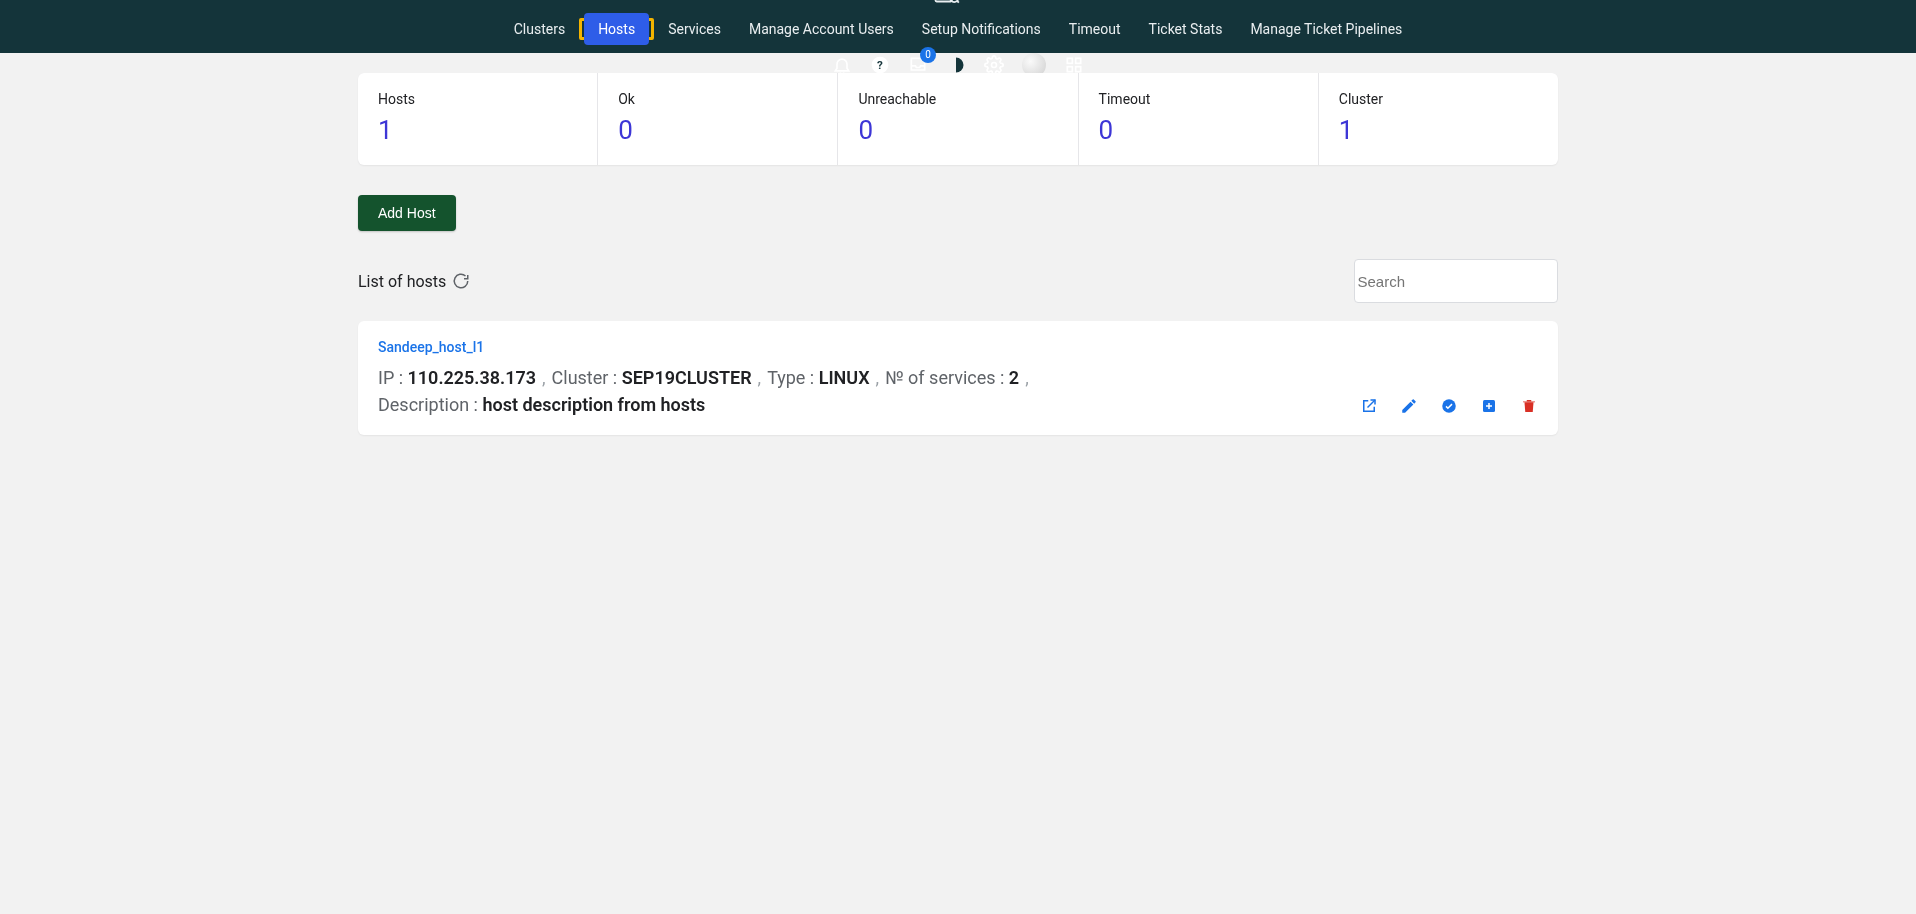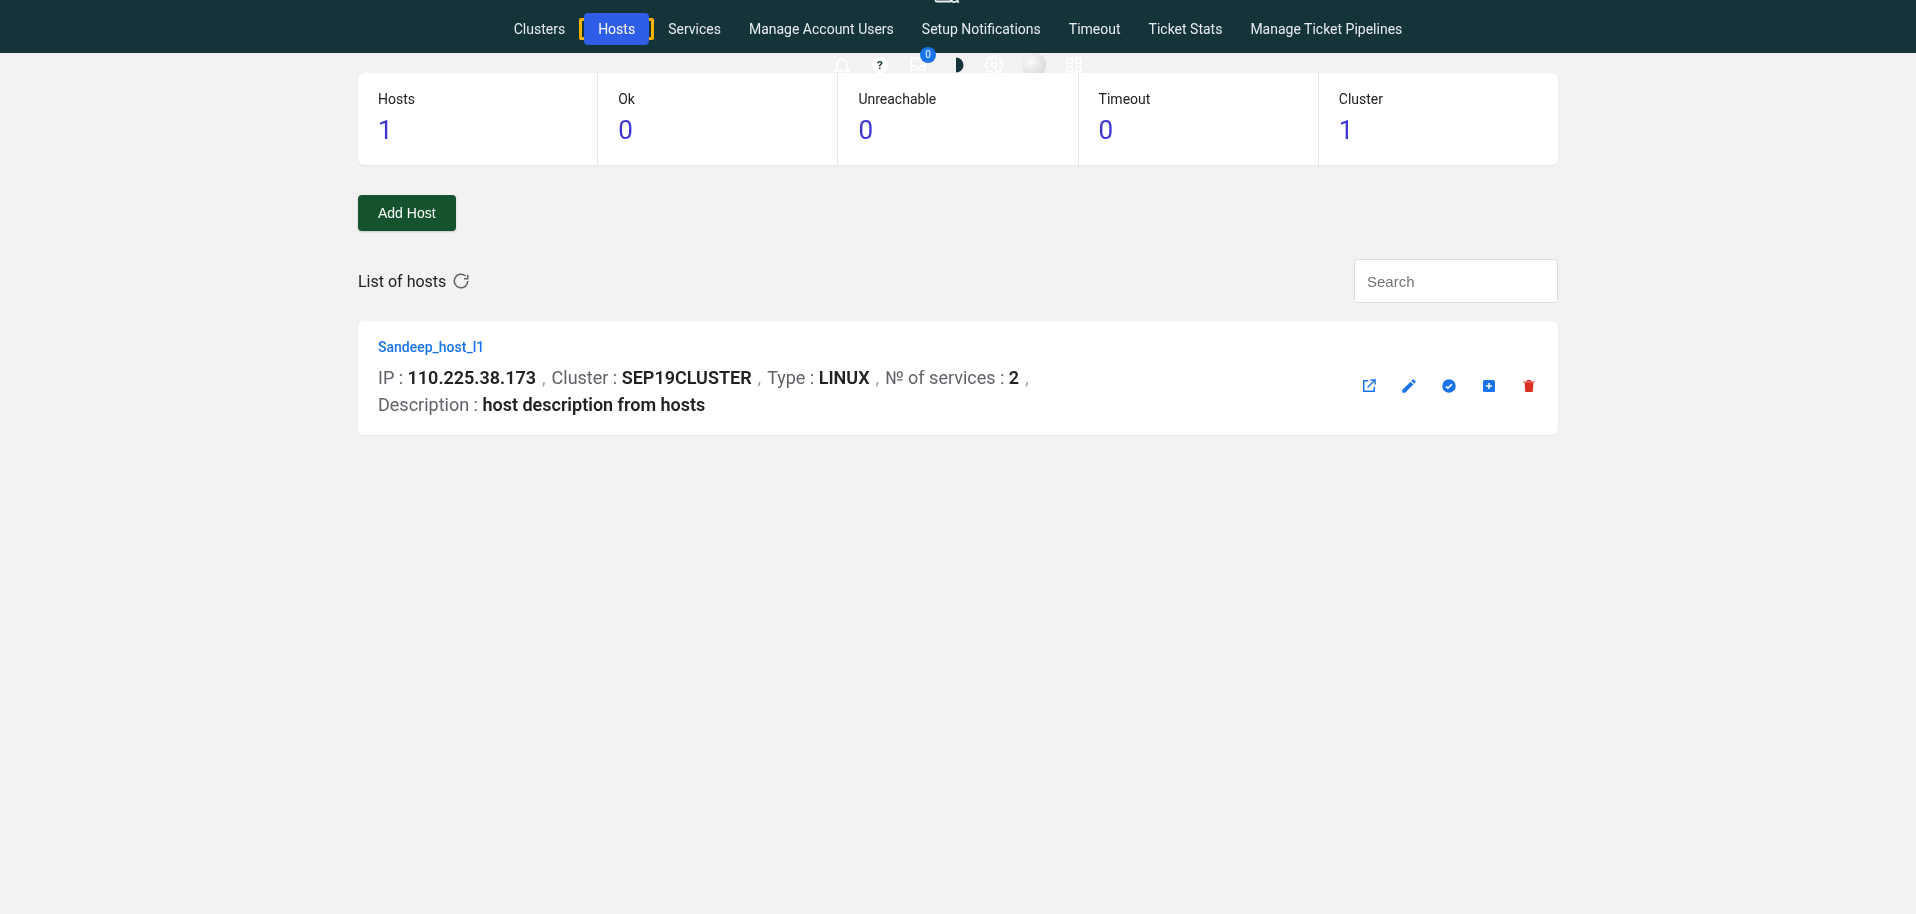--- a/index.html
+++ b/index.html
@@ -164,20 +164,21 @@
   }
   .search-box {
     display: flex;
     align-items: center;
     border: 1px solid #dadce0;
     border-radius: 4px;
     background: #fff;
     padding: 0 10px 0 12px;
     height: 44px;
     width: 204px;
+    justify-content: center;
   }
   .search-box input {
     border: none;
     outline: none;
     font-size: 15px;
     flex: 1;
     background: transparent;
     color: #5f6368;
   }
   .search-box svg {
@@ -188,21 +189,21 @@
 
   
   .host-card {
     background: #fff;
     border-radius: 6px;
     margin-top: 18px;
     padding: 18px 20px 20px;
     box-shadow: 0 1px 2px rgba(0,0,0,0.06);
     display: flex;
     justify-content: space-between;
-    align-items: center;
+    align-items: flex-end;
   }
   .host-name {
     color: #1a73e8;
     font-size: 14px;
     font-weight: 500;
     cursor: pointer;
     margin-bottom: 12px;
     display: inline-block;
   }
   .host-meta {

